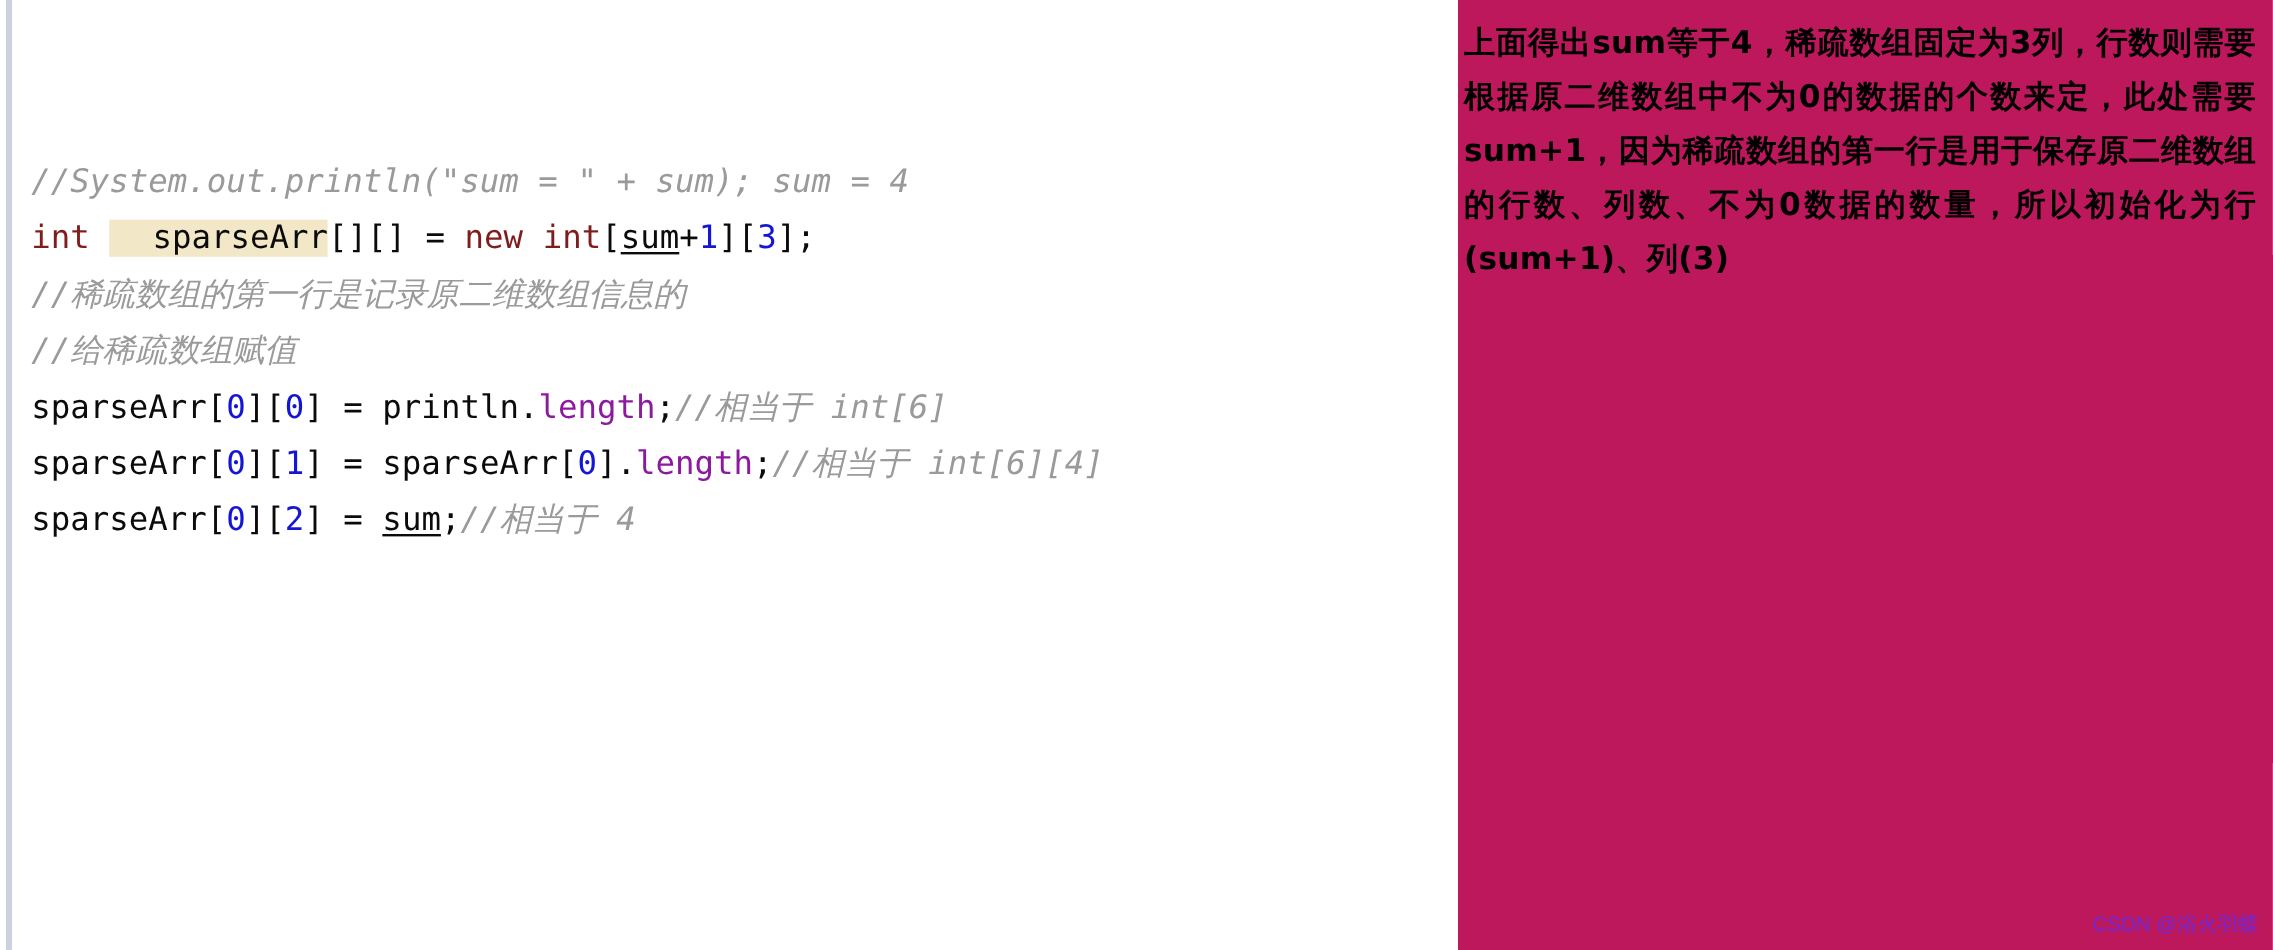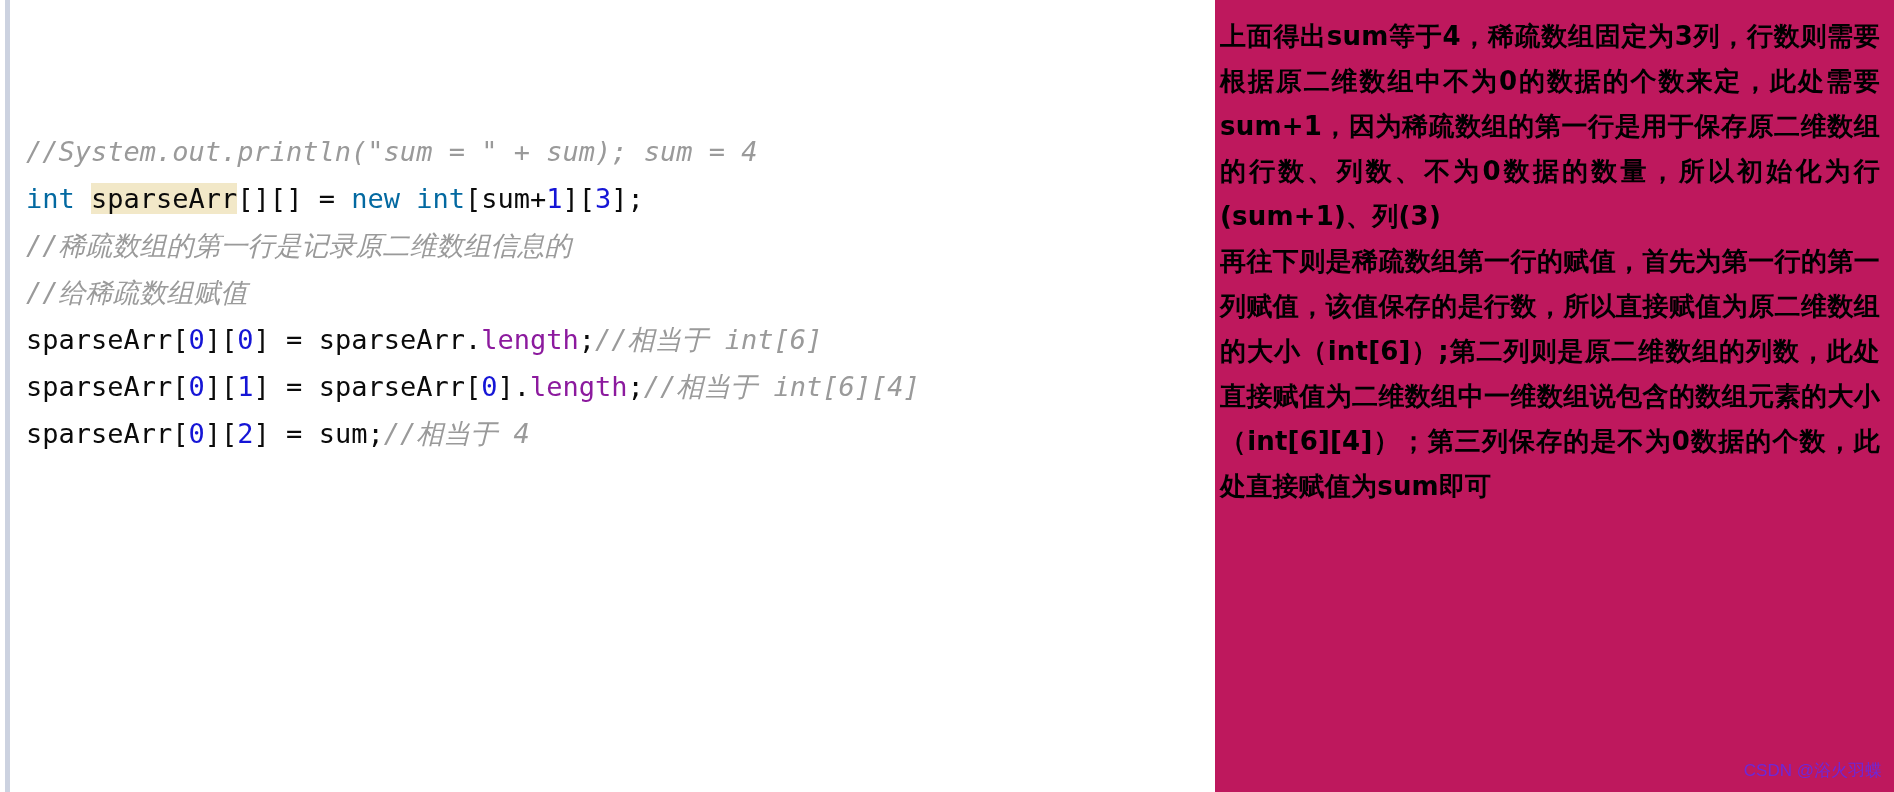--- a/index.html
+++ b/index.html
@@ -45,35 +45,37 @@
     line-height: 47px;
     white-space: pre;
     color: #0b0b0b;
     letter-spacing: 0px;
   }
   .cm {               
     color: #9a9a9a;
     font-style: italic;
   }
   .kw {               
-    color: #0369a1;
+    color: #7f1d1d;
   }
   .num {              
     color: #1515d6;
   }
   .mem {              
     color: #8c1a9e;
   }
   .plain {
     color: #0b0b0b;
   }
   .hl {               
     background: #f2e8c8;
+    padding-left: 36px;
   }
   .udl {              
+    text-decoration: underline;
     text-decoration-thickness: 2px;
     text-underline-offset: 3px;
   }
 
   
   #notes-panel {
     position: absolute;
     left: 1215px;
     top: 0;
     width: 679px;
@@ -112,26 +114,25 @@
 </head>
 <body>
 
 <div id="code-panel">
   <div id="code-gutter"></div>
   <div id="code-lines">
       <div class="code-line"><span class="cm">//System.out.println("sum = " + sum); sum = 4</span></div>
       <div class="code-line"><span class="kw">int</span><span class="plain"> </span><span class="plain hl">sparseArr</span><span class="plain">[][] = </span><span class="kw">new</span><span class="plain"> </span><span class="kw">int</span><span class="plain">[</span><span class="plain udl">sum</span><span class="plain">+</span><span class="num">1</span><span class="plain">][</span><span class="num">3</span><span class="plain">];</span></div>
       <div class="code-line"><span class="cm">//稀疏数组的第一行是记录原二维数组信息的</span></div>
       <div class="code-line"><span class="cm">//给稀疏数组赋值</span></div>
-      <div class="code-line"><span class="plain">sparseArr[</span><span class="num">0</span><span class="plain">][</span><span class="num">0</span><span class="plain">] = sparseArr</span><span class="plain">.</span><span class="mem">length</span><span class="plain">;</span><span class="cm">//相当于 int[6]</span></div>
+      <div class="code-line"><span class="plain">sparseArr[</span><span class="num">0</span><span class="plain">][</span><span class="num">0</span><span class="plain">] = println</span><span class="plain">.</span><span class="mem">length</span><span class="plain">;</span><span class="cm">//相当于 int[6]</span></div>
       <div class="code-line"><span class="plain">sparseArr[</span><span class="num">0</span><span class="plain">][</span><span class="num">1</span><span class="plain">] = sparseArr[</span><span class="num">0</span><span class="plain">]</span><span class="plain">.</span><span class="mem">length</span><span class="plain">;</span><span class="cm">//相当于 int[6][4]</span></div>
       <div class="code-line"><span class="plain">sparseArr[</span><span class="num">0</span><span class="plain">][</span><span class="num">2</span><span class="plain">] = </span><span class="plain udl">sum</span><span class="plain">;</span><span class="cm">//相当于 4</span></div>
     </div>
 </div>
 
 <div id="notes-panel">
   <div id="notes-body">
       <p class="note-para">上面得出sum等于4，稀疏数组固定为3列，行数则需要根据原二维数组中不为0的数据的个数来定，此处需要sum+1，因为稀疏数组的第一行是用于保存原二维数组的行数、列数、不为0数据的数量，所以初始化为行(sum+1)、列(3)</p>
-      <p class="note-para">再往下则是稀疏数组第一行的赋值，首先为第一行的第一列赋值，该值保存的是行数，所以直接赋值为原二维数组的大小（int[6]）;第二列则是原二维数组的列数，此处直接赋值为二维数组中一维数组说包含的数组元素的大小（int[6][4]）；第三列保存的是不为0数据的个数，此处直接赋值为sum即可</p>
     </div>
 </div>
 
 <div id="watermark">CSDN @浴火羽蝶</div>
 
 </body></html>

